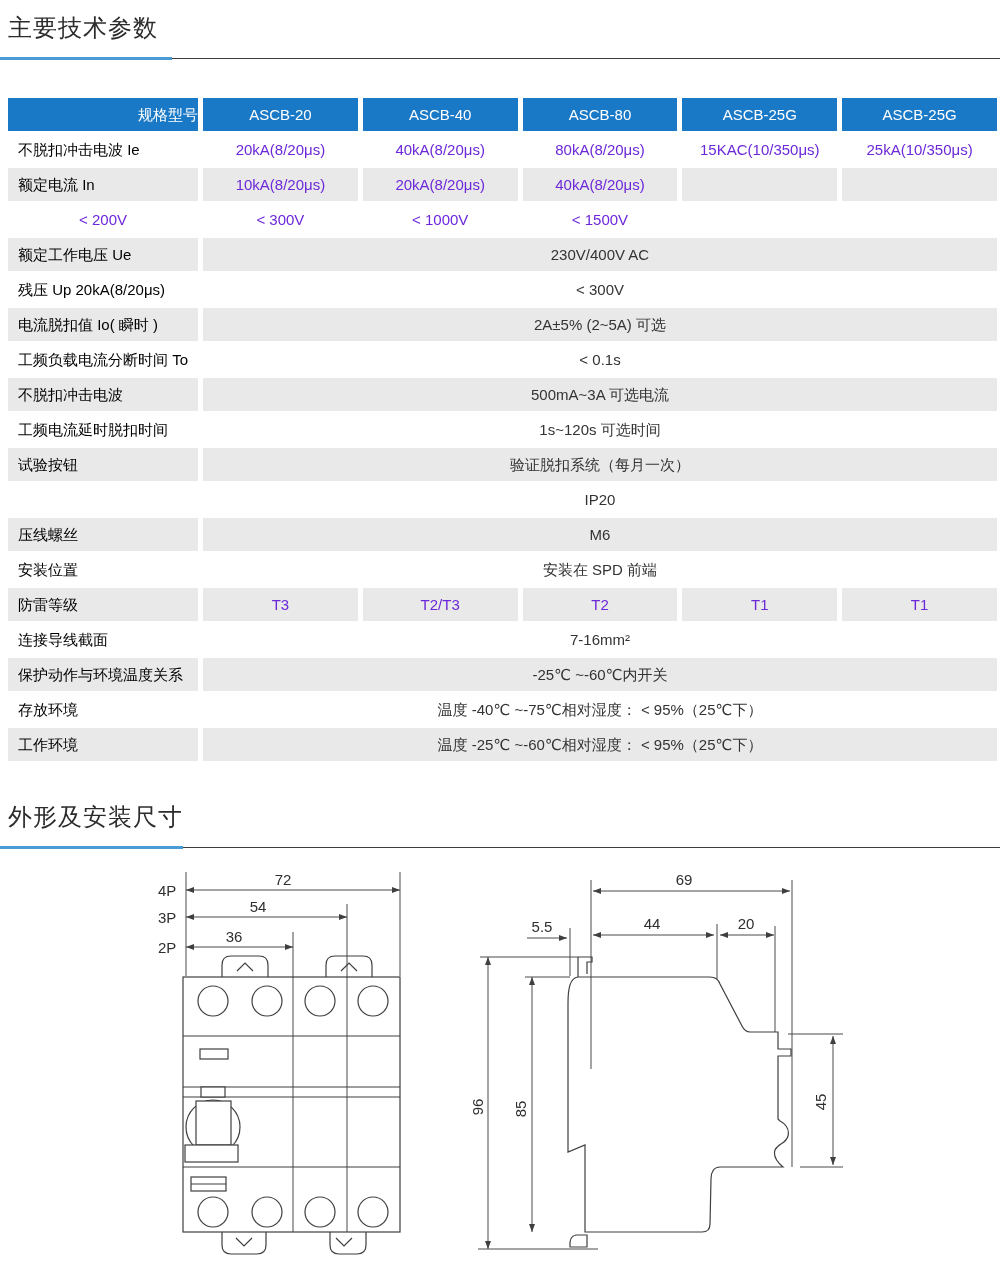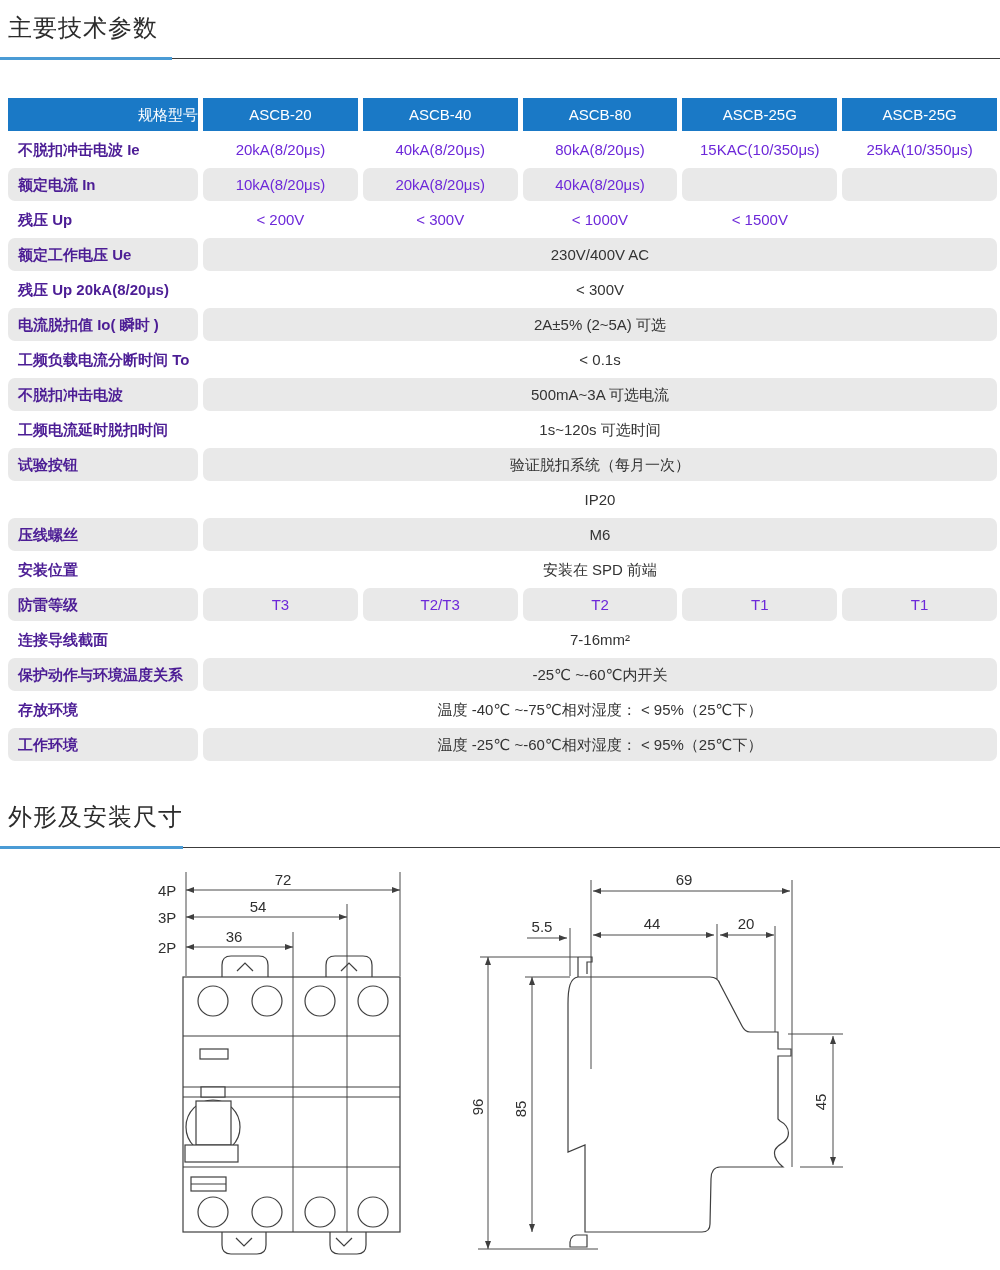--- a/index.html
+++ b/index.html
@@ -11,24 +11,24 @@
   .rule .blue{position:absolute;left:0;top:0;height:3px;background:#4a9bd5;}
   .rule .dark{position:absolute;right:0;top:1px;height:1px;background:#3c3c3c;}
   #rule1 .blue{width:172px;} #rule1 .dark{left:172px;}
   #rule2 .blue{width:183px;} #rule2 .dark{left:183px;}
 
   .spec-table{margin:38px 3px 0 8px;width:989px;}
   .t-row{display:grid;grid-template-columns:190px repeat(5,1fr);column-gap:5px;margin-bottom:2px;}
   .t-cell{height:33px;line-height:33px;font-size:15px;overflow:hidden;white-space:nowrap;}
   .t-header .t-cell{background:#1a79c6;color:#fff;text-align:center;}
   .t-header .t-cell.lbl{text-align:right;padding-left:10px;}
-  .t-body .lbl{text-align:left;padding-left:10px;color:#4c1d95;font-weight:bold;}
+  .t-body .lbl{text-align:left;padding-left:10px;color:#000000;}
   .t-body .val{text-align:center;color:#6d28d9;}
   .t-body .merged{grid-column:2 / 7;text-align:center;color:#333;}
-  .t-row.shade .t-cell{background:#e9e9e9;border-radius:7px;}
+  .t-row.shade .t-cell{background:#e9e9e9;}
 
   .drawings{position:relative;height:430px;margin-top:0;}
   svg text{font-size:15px;fill:#2f2f2f;font-family:"Liberation Sans","DejaVu Sans",sans-serif;}
   svg .ln{stroke:#3f3f3f;stroke-width:1.2;fill:none;}
   svg .thin{stroke:#4a4a4a;stroke-width:1;fill:none;}
   svg .wfill{stroke:#3f3f3f;stroke-width:1.2;fill:#fff;}
 </style>
 </head>
 <body>
 
@@ -59,21 +59,20 @@
       </div>
       <div class="t-row t-body shade">
         <div class="t-cell lbl">额定电流 In</div>
         <div class="t-cell val">10kA(8/20μs)</div>
         <div class="t-cell val">20kA(8/20μs)</div>
         <div class="t-cell val">40kA(8/20μs)</div>
         <div class="t-cell val"></div>
         <div class="t-cell val"></div>
       </div>
       <div class="t-row t-body">
-        <div class="t-cell lbl">残压 Up</div>
         <div class="t-cell val">&lt; 200V</div>
         <div class="t-cell val">&lt; 300V</div>
         <div class="t-cell val">&lt; 1000V</div>
         <div class="t-cell val">&lt; 1500V</div>
       </div>
       <div class="t-row t-body shade">
         <div class="t-cell lbl">额定工作电压 Ue</div>
         <div class="t-cell merged">230V/400V  AC</div>
       </div>
       <div class="t-row t-body">

